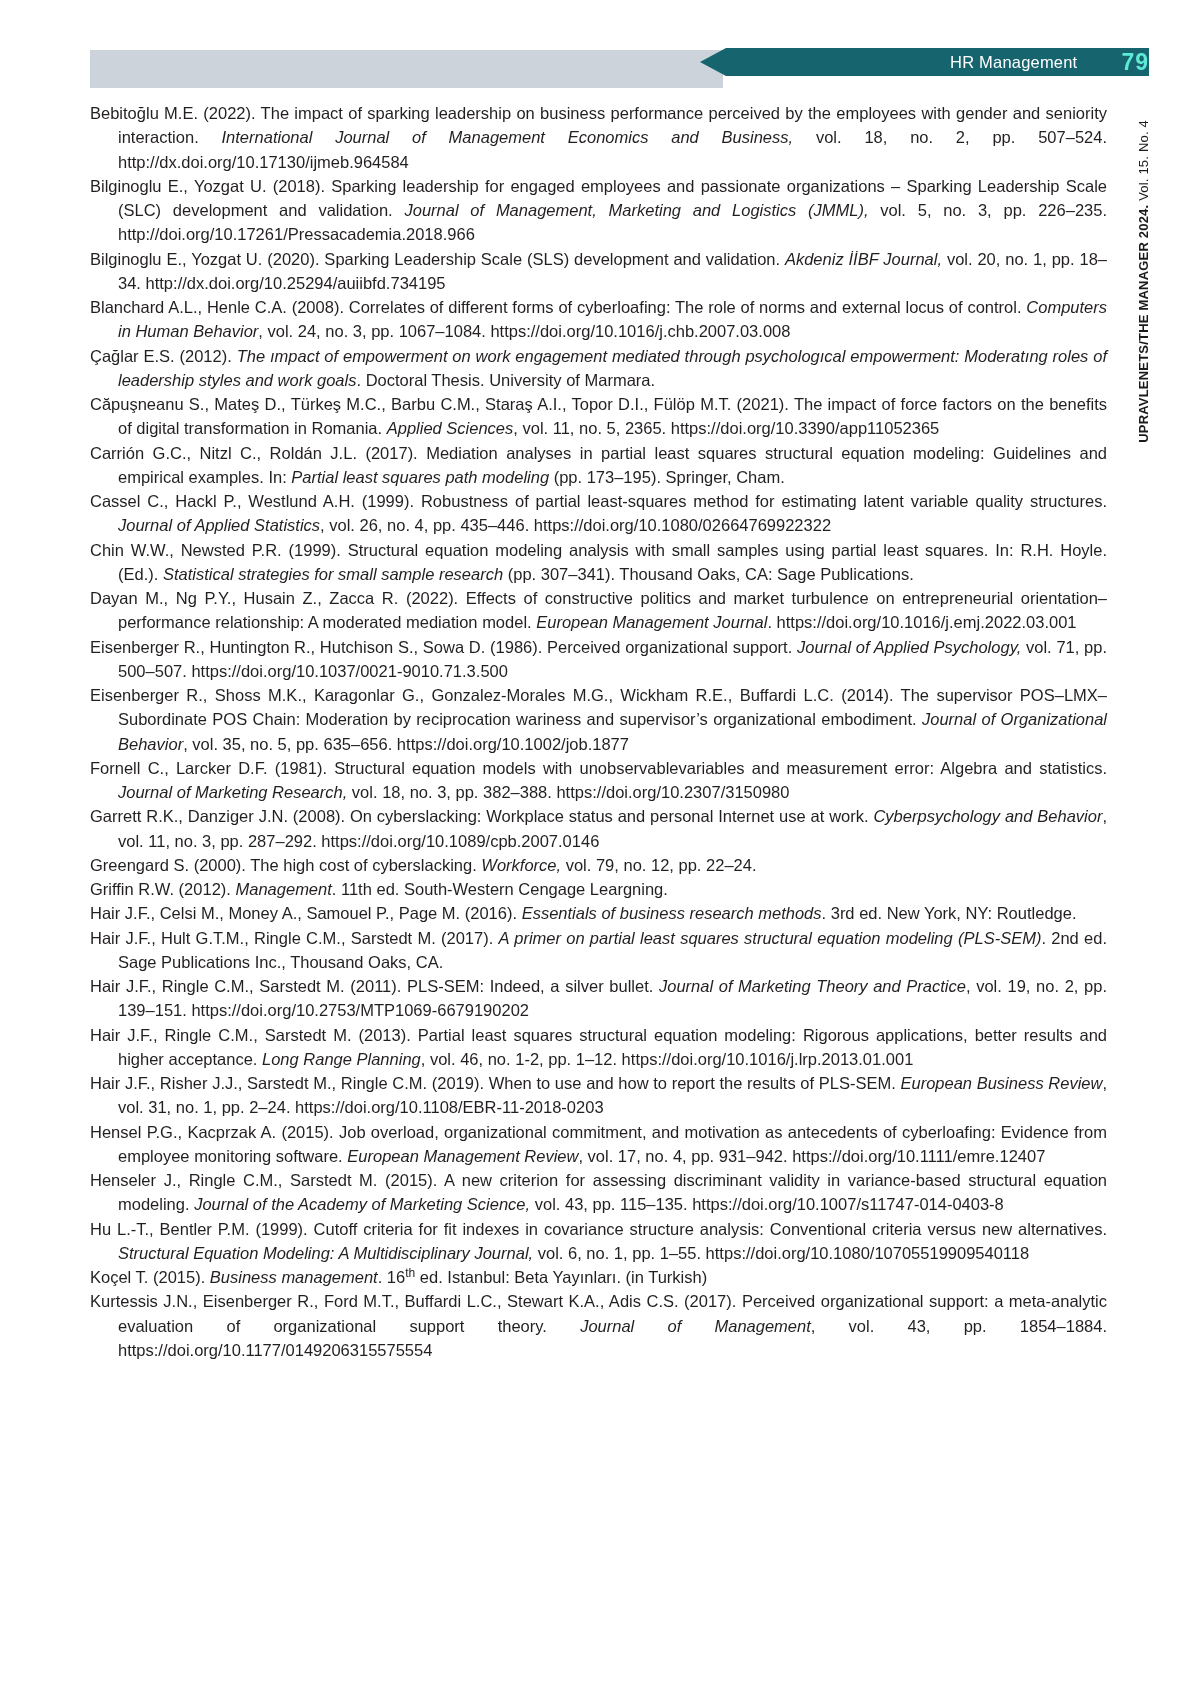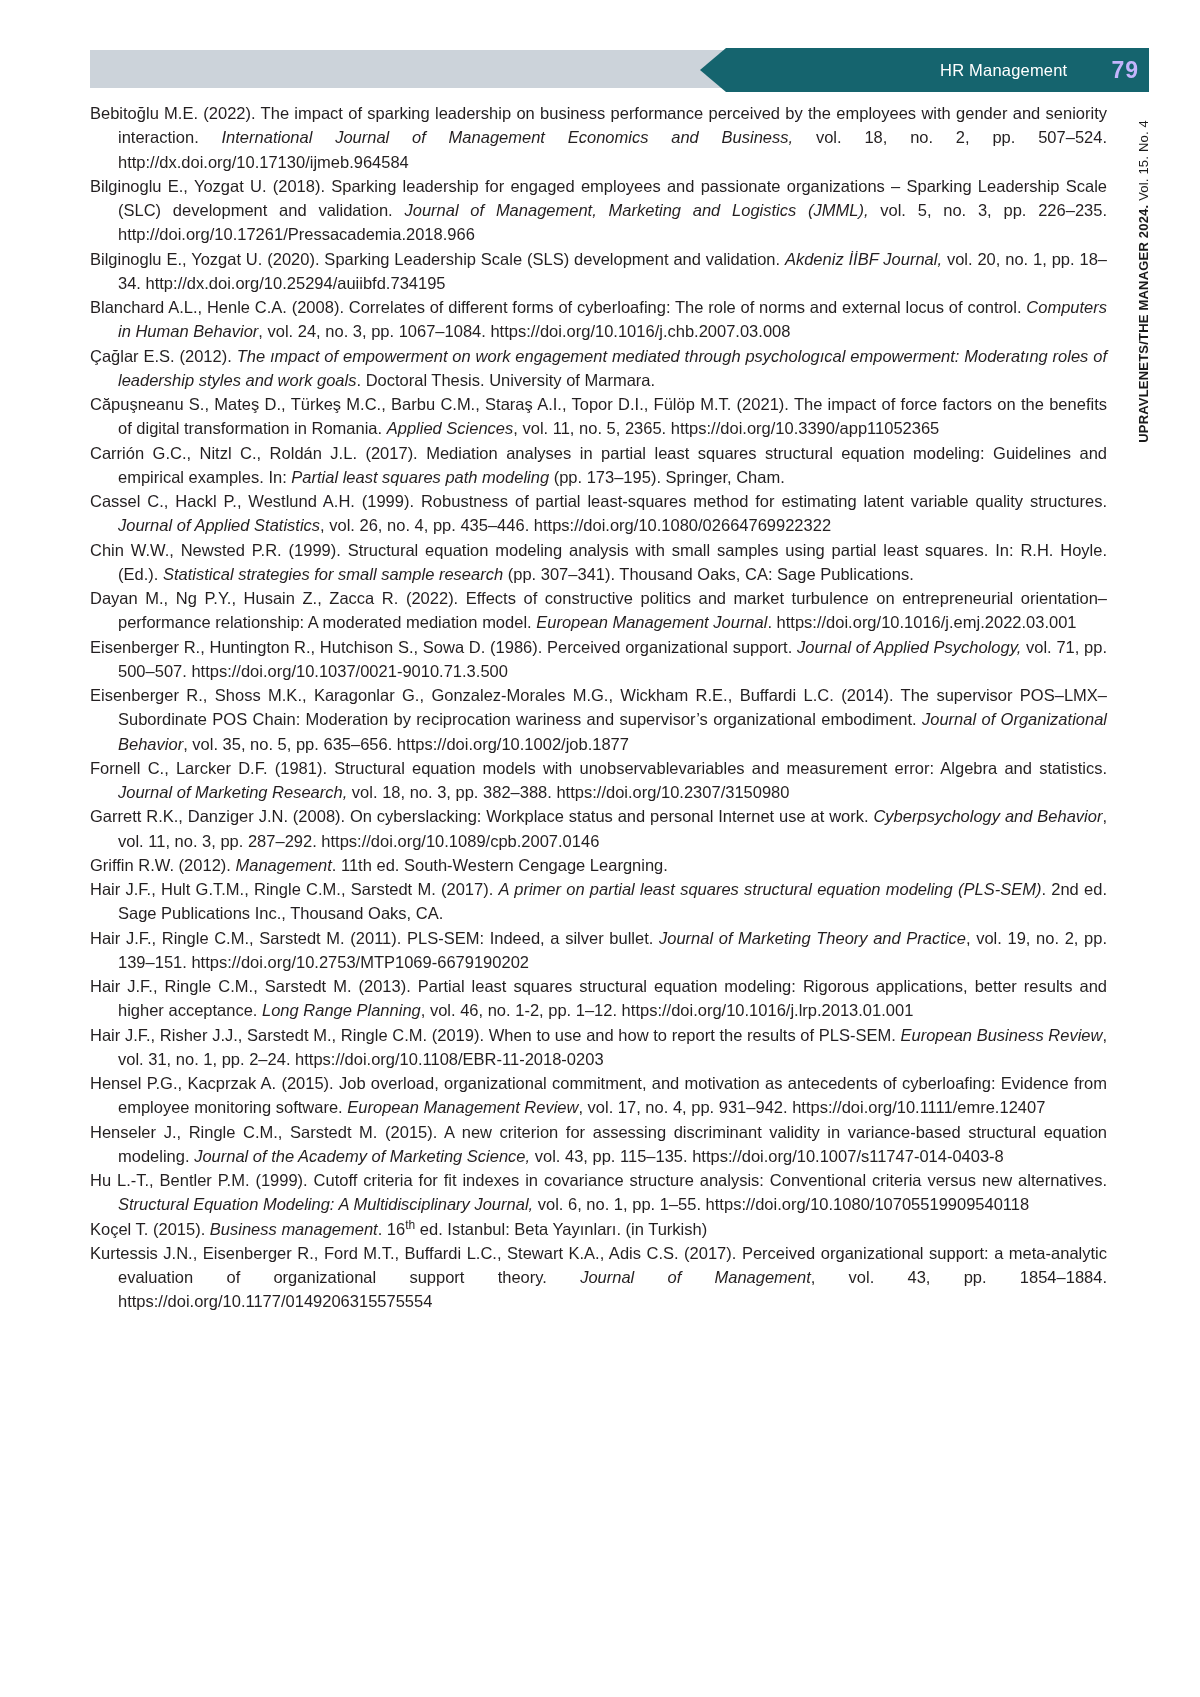--- a/index.html
+++ b/index.html
@@ -12,28 +12,28 @@
     overflow:hidden;
   }
   .page{position:absolute;inset:0;background:#fff;}
 
   
   .header-gray{
     position:absolute;left:90px;top:50px;width:633px;height:38px;
     background:var(--bar-gray,#ccd3da);
   }
   .header-teal{
-    position:absolute;left:700px;top:48px;width:449px;height:44px;
+    position:absolute;left:700px;top:48px;width:449px;height:28px;
     background:var(--bar-teal,#15646e);
     clip-path:polygon(0 50%,26px 0,100% 0,100% 100%,26px 100%);
     display:flex;align-items:center;justify-content:flex-end;
-    gap:44px;padding-right:10px;box-sizing:border-box;
+    gap:44px;box-sizing:border-box;
   }
   .section-label{color:#ffffff;font-size:16.5px;letter-spacing:.2px;}
-  .page-number{color:#c4b5fd;font-size:23px;font-weight:bold;letter-spacing:1px;}
+  .page-number{color:#5eead4;font-size:23px;font-weight:bold;letter-spacing:1px;}
 
   
   .side-text{
     position:absolute;top:120px;right:49px;
     writing-mode:vertical-rl;transform:rotate(180deg);
     font-size:13px;letter-spacing:.2px;color:#1a1a1a;
     white-space:nowrap;
   }
   .side-text .b{font-weight:bold;}
 
@@ -73,21 +73,23 @@
       <div class="ref"><span>Çağlar E.S. (2012). </span><span class="it">The ımpact of empowerment on work engagement mediated through psychologıcal empowerment: Moderatıng roles of leadership styles and work goals</span><span>. Doctoral Thesis. University of Marmara.</span></div>
       <div class="ref"><span>Căpuşneanu S., Mateş D., Türkeş M.C., Barbu C.M., Staraş A.I., Topor D.I., Fülöp M.T. (2021). The impact of force factors on the benefits of digital transformation in Romania. </span><span class="it">Applied Sciences</span><span>, vol. 11, no. 5, 2365. https://doi.org/10.3390/app11052365</span></div>
       <div class="ref"><span>Carrión G.C., Nitzl C., Roldán J.L. (2017). Mediation analyses in partial least squares structural equation modeling: Guidelines and empirical examples. In: </span><span class="it">Partial least squares path modeling</span><span> (pp. 173–195). Springer, Cham.</span></div>
       <div class="ref"><span>Cassel C., Hackl P., Westlund A.H. (1999). Robustness of partial least-squares method for estimating latent variable quality structures. </span><span class="it">Journal of Applied Statistics</span><span>, vol. 26, no. 4, pp. 435–446. https://doi.org/10.1080/02664769922322</span></div>
       <div class="ref"><span>Chin W.W., Newsted P.R. (1999). Structural equation modeling analysis with small samples using partial least squares. In: R.H. Hoyle. (Ed.). </span><span class="it">Statistical strategies for small sample research</span><span> (pp. 307–341). Thousand Oaks, CA: Sage Publications.</span></div>
       <div class="ref"><span>Dayan M., Ng P.Y., Husain Z., Zacca R. (2022). Effects of constructive politics and market turbulence on entrepreneurial orientation–performance relationship: A moderated mediation model. </span><span class="it">European Management Journal</span><span>. https://doi.org/10.1016/j.emj.2022.03.001</span></div>
       <div class="ref"><span>Eisenberger R., Huntington R., Hutchison S., Sowa D. (1986). Perceived organizational support. </span><span class="it">Journal of Applied Psychology,</span><span> vol. 71, pp. 500–507. https://doi.org/10.1037/0021-9010.71.3.500</span></div>
       <div class="ref"><span>Eisenberger R., Shoss M.K., Karagonlar G., Gonzalez-Morales M.G., Wickham R.E., Buffardi L.C. (2014). The supervisor POS–LMX–Subordinate POS Chain: Moderation by reciprocation wariness and supervisor’s organizational embodiment. </span><span class="it">Journal of Organizational Behavior</span><span>, vol. 35, no. 5, pp. 635–656. https://doi.org/10.1002/job.1877</span></div>
       <div class="ref"><span>Fornell C., Larcker D.F. (1981). Structural equation models with unobservablevariables and measurement error: Algebra and statistics. </span><span class="it">Journal of Marketing Research,</span><span> vol. 18, no. 3, pp. 382–388. https://doi.org/10.2307/3150980</span></div>
       <div class="ref"><span>Garrett R.K., Danziger J.N. (2008). On cyberslacking: Workplace status and personal Internet use at work. </span><span class="it">Cyberpsychology and Behavior</span><span>, vol. 11, no. 3, pp. 287–292. https://doi.org/10.1089/cpb.2007.0146</span></div>
+      <div class="ref"><span>Greengard S. (2000). The high cost of cyberslacking. </span><span class="it">Workforce,</span><span> vol. 79, no. 12, pp. 22–24.</span></div>
       <div class="ref"><span>Griffin R.W. (2012). </span><span class="it">Management</span><span>. 11th ed. South-Western Cengage Leargning.</span></div>
+      <div class="ref"><span>Hair J.F., Celsi M., Money A., Samouel P., Page M. (2016). </span><span class="it">Essentials of business research methods</span><span>. 3rd ed. New York, NY: Routledge.</span></div>
       <div class="ref"><span>Hair J.F., Hult G.T.M., Ringle C.M., Sarstedt M. (2017). </span><span class="it">A primer on partial least squares structural equation modeling (PLS-SEM)</span><span>. 2nd ed. Sage Publications Inc., Thousand Oaks, CA.</span></div>
       <div class="ref"><span>Hair J.F., Ringle C.M., Sarstedt M. (2011). PLS-SEM: Indeed, a silver bullet. </span><span class="it">Journal of Marketing Theory and Practice</span><span>, vol. 19, no. 2, pp. 139–151. https://doi.org/10.2753/MTP1069-6679190202</span></div>
       <div class="ref"><span>Hair J.F., Ringle C.M., Sarstedt M. (2013). Partial least squares structural equation modeling: Rigorous applications, better results and higher acceptance. </span><span class="it">Long Range Planning</span><span>, vol. 46, no. 1-2, pp. 1–12. https://doi.org/10.1016/j.lrp.2013.01.001</span></div>
       <div class="ref"><span>Hair J.F., Risher J.J., Sarstedt M., Ringle C.M. (2019). When to use and how to report the results of PLS-SEM. </span><span class="it">European Business Review</span><span>, vol. 31, no. 1, pp. 2–24. https://doi.org/10.1108/EBR-11-2018-0203</span></div>
       <div class="ref"><span>Hensel P.G., Kacprzak A. (2015). Job overload, organizational commitment, and motivation as antecedents of cyberloafing: Evidence from employee monitoring software. </span><span class="it">European Management Review</span><span>, vol. 17, no. 4, pp. 931–942. https://doi.org/10.1111/emre.12407</span></div>
       <div class="ref"><span>Henseler J., Ringle C.M., Sarstedt M. (2015). A new criterion for assessing discriminant validity in variance-based structural equation modeling. </span><span class="it">Journal of the Academy of Marketing Science,</span><span> vol. 43, pp. 115–135. https://doi.org/10.1007/s11747-014-0403-8</span></div>
       <div class="ref"><span>Hu L.-T., Bentler P.M. (1999). Cutoff criteria for fit indexes in covariance structure analysis: Conventional criteria versus new alternatives. </span><span class="it">Structural Equation Modeling: A Multidisciplinary Journal,</span><span> vol. 6, no. 1, pp. 1–55. https://doi.org/10.1080/10705519909540118</span></div>
       <div class="ref"><span>Koçel T. (2015). </span><span class="it">Business management</span><span>. 16</span><span class="sup">th</span><span> ed. Istanbul: Beta Yayınları. (in Turkish)</span></div>
       <div class="ref"><span>Kurtessis J.N., Eisenberger R., Ford M.T., Buffardi L.C., Stewart K.A., Adis C.S. (2017). Perceived organizational support: a meta-analytic evaluation of organizational support theory. </span><span class="it">Journal of Management</span><span>, vol. 43, pp. 1854–1884. https://doi.org/10.1177/0149206315575554</span></div>
     </div>

